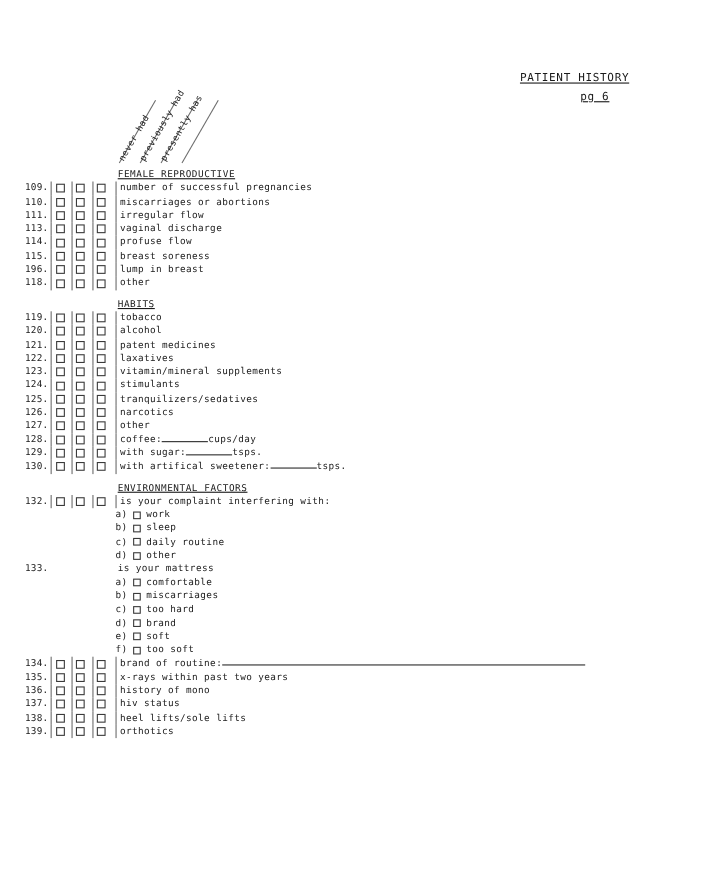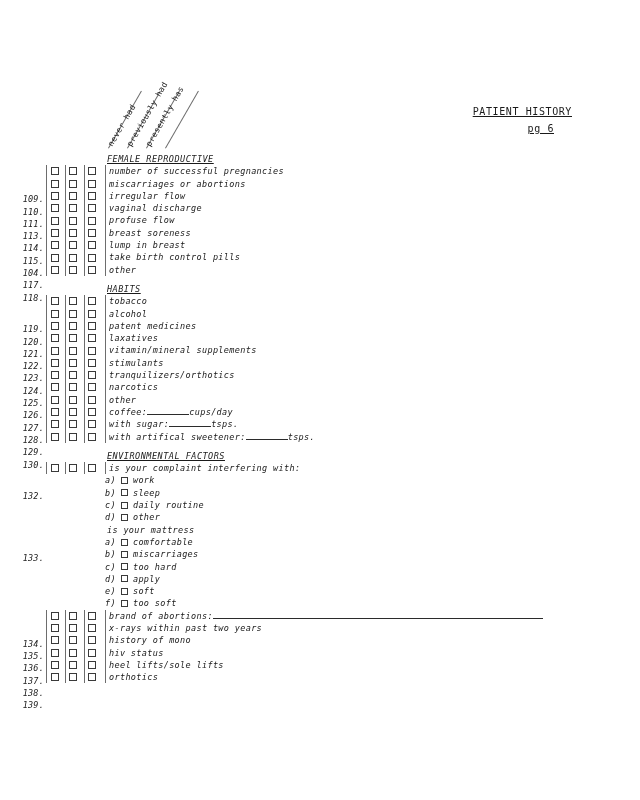--- a/index.html
+++ b/index.html
@@ -15,21 +15,20 @@
     color: #1a1a1a;
     overflow: hidden;
   }
 
   
   #doc-header {
     position: absolute;
     top: 66px;
     right: 68px;
     text-align: right;
-    margin-top: 40px;
   }
   #doc-header .title {
     font-size: 10px;
     letter-spacing: 0.6px;
     text-decoration: underline;
     white-space: nowrap;
   }
   #doc-header .page {
     font-size: 10px;
     letter-spacing: 0.6px;
@@ -65,37 +64,35 @@
     transform-origin: left bottom;
     transform: rotate(30deg);
   }
 
   
   #form-body {
     position: absolute;
     left: 0;
     top: 146px;
     width: 564px;
-    font-style: italic;
   }
   .row {
     position: relative;
     height: 12.3px;
     display: flex;
     align-items: flex-start;
   }
   .row .num {
     width: 44px;
     min-width: 44px;
     text-align: right;
     font-size: 8.5px;
     line-height: 12.3px;
     padding-right: 2px;
     letter-spacing: 0.2px;
-    margin-top: 28px;
   }
   .boxes {
     width: 58px;
     min-width: 58px;
     height: 12.3px;
     display: flex;
     align-items: center;
     position: relative;
   }
   .boxes.on {
@@ -250,38 +247,29 @@
     <div class="row">
       <div class="num">115.</div>
       <div class="boxes on">
         <div class="cbox"></div>
         <div class="cbox"></div>
         <div class="cbox"></div>
       </div>
       <div class="label">breast soreness</div>
     </div>
     <div class="row">
-      <div class="num">104.</div>
+      <div class="num">196.</div>
       <div class="boxes on">
         <div class="cbox"></div>
         <div class="cbox"></div>
         <div class="cbox"></div>
       </div>
       <div class="label">lump in breast</div>
     </div>
     <div class="row">
-      <div class="num">117.</div>
-      <div class="boxes on">
-        <div class="cbox"></div>
-        <div class="cbox"></div>
-        <div class="cbox"></div>
-      </div>
-      <div class="label">take birth control pills</div>
-    </div>
-    <div class="row">
       <div class="num">118.</div>
       <div class="boxes on">
         <div class="cbox"></div>
         <div class="cbox"></div>
         <div class="cbox"></div>
       </div>
       <div class="label">other</div>
     </div>
     <div class="spacer"></div>
     <div class="row">
@@ -343,21 +331,21 @@
       </div>
       <div class="label">stimulants</div>
     </div>
     <div class="row">
       <div class="num">125.</div>
       <div class="boxes on">
         <div class="cbox"></div>
         <div class="cbox"></div>
         <div class="cbox"></div>
       </div>
-      <div class="label">tranquilizers/orthotics</div>
+      <div class="label">tranquilizers/sedatives</div>
     </div>
     <div class="row">
       <div class="num">126.</div>
       <div class="boxes on">
         <div class="cbox"></div>
         <div class="cbox"></div>
         <div class="cbox"></div>
       </div>
       <div class="label">narcotics</div>
     </div>
@@ -479,21 +467,21 @@
         <span class="sub-cbox"></span>
         <span>too hard</span>
       </div>
     </div>
     <div class="subrow">
       <div class="num"></div>
       <div class="boxes"></div>
       <div class="sub-label">
         <span class="sub-marker">d)</span>
         <span class="sub-cbox"></span>
-        <span>apply</span>
+        <span>brand</span>
       </div>
     </div>
     <div class="subrow">
       <div class="num"></div>
       <div class="boxes"></div>
       <div class="sub-label">
         <span class="sub-marker">e)</span>
         <span class="sub-cbox"></span>
         <span>soft</span>
       </div>
@@ -507,21 +495,21 @@
         <span>too soft</span>
       </div>
     </div>
     <div class="row">
       <div class="num">134.</div>
       <div class="boxes on">
         <div class="cbox"></div>
         <div class="cbox"></div>
         <div class="cbox"></div>
       </div>
-      <div class="label"><span>brand of abortions:</span><span class="blank w-long"></span></div>
+      <div class="label"><span>brand of routine:</span><span class="blank w-long"></span></div>
     </div>
     <div class="row">
       <div class="num">135.</div>
       <div class="boxes on">
         <div class="cbox"></div>
         <div class="cbox"></div>
         <div class="cbox"></div>
       </div>
       <div class="label">x-rays within past two years</div>
     </div>

